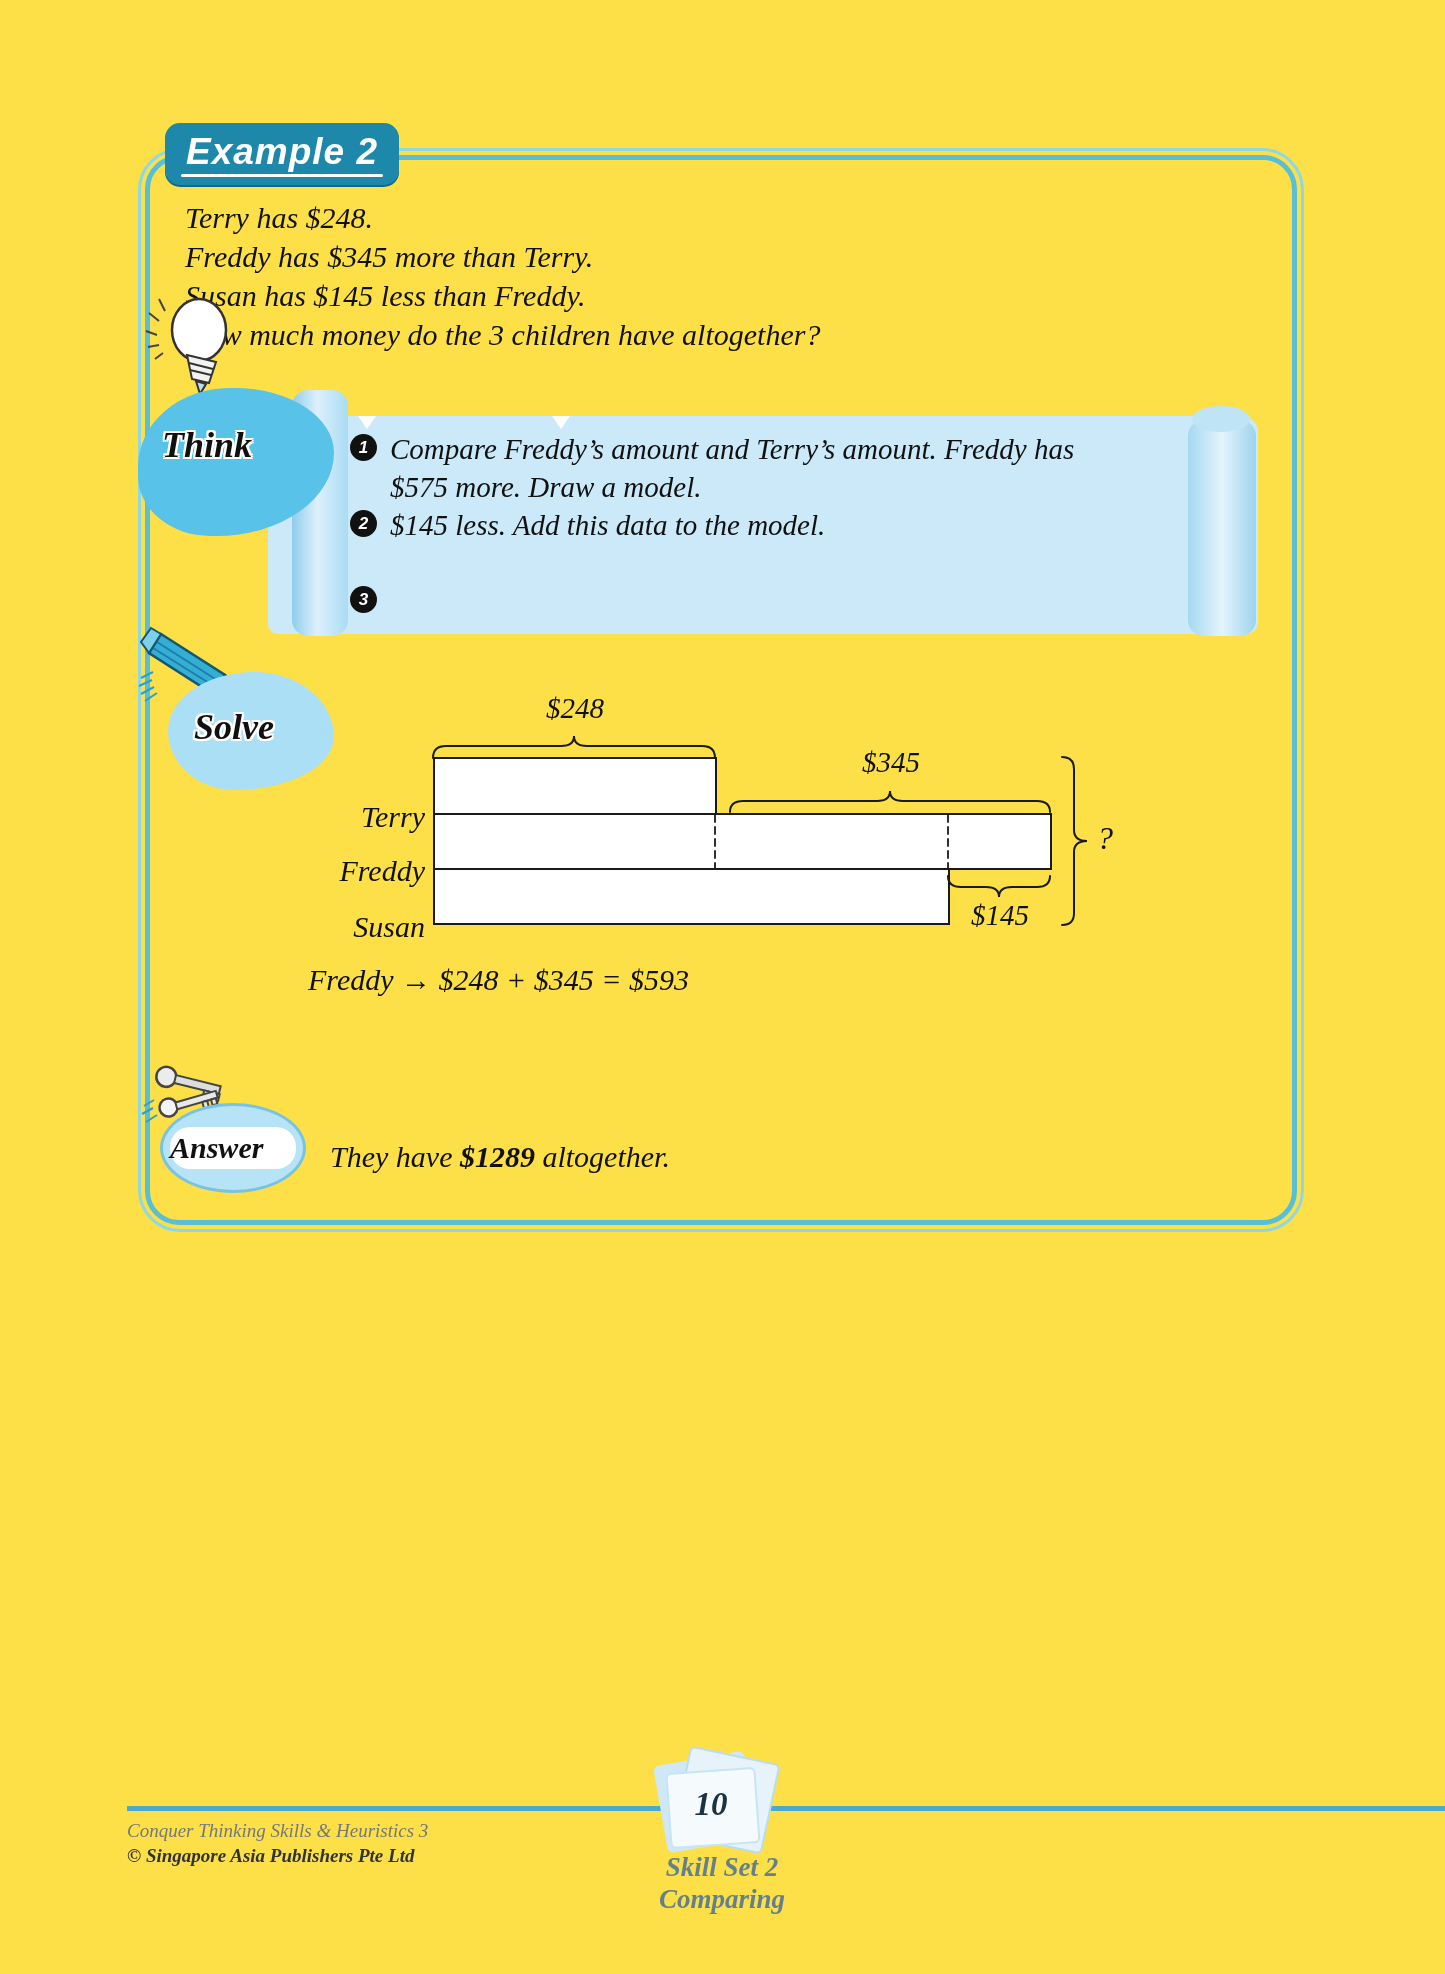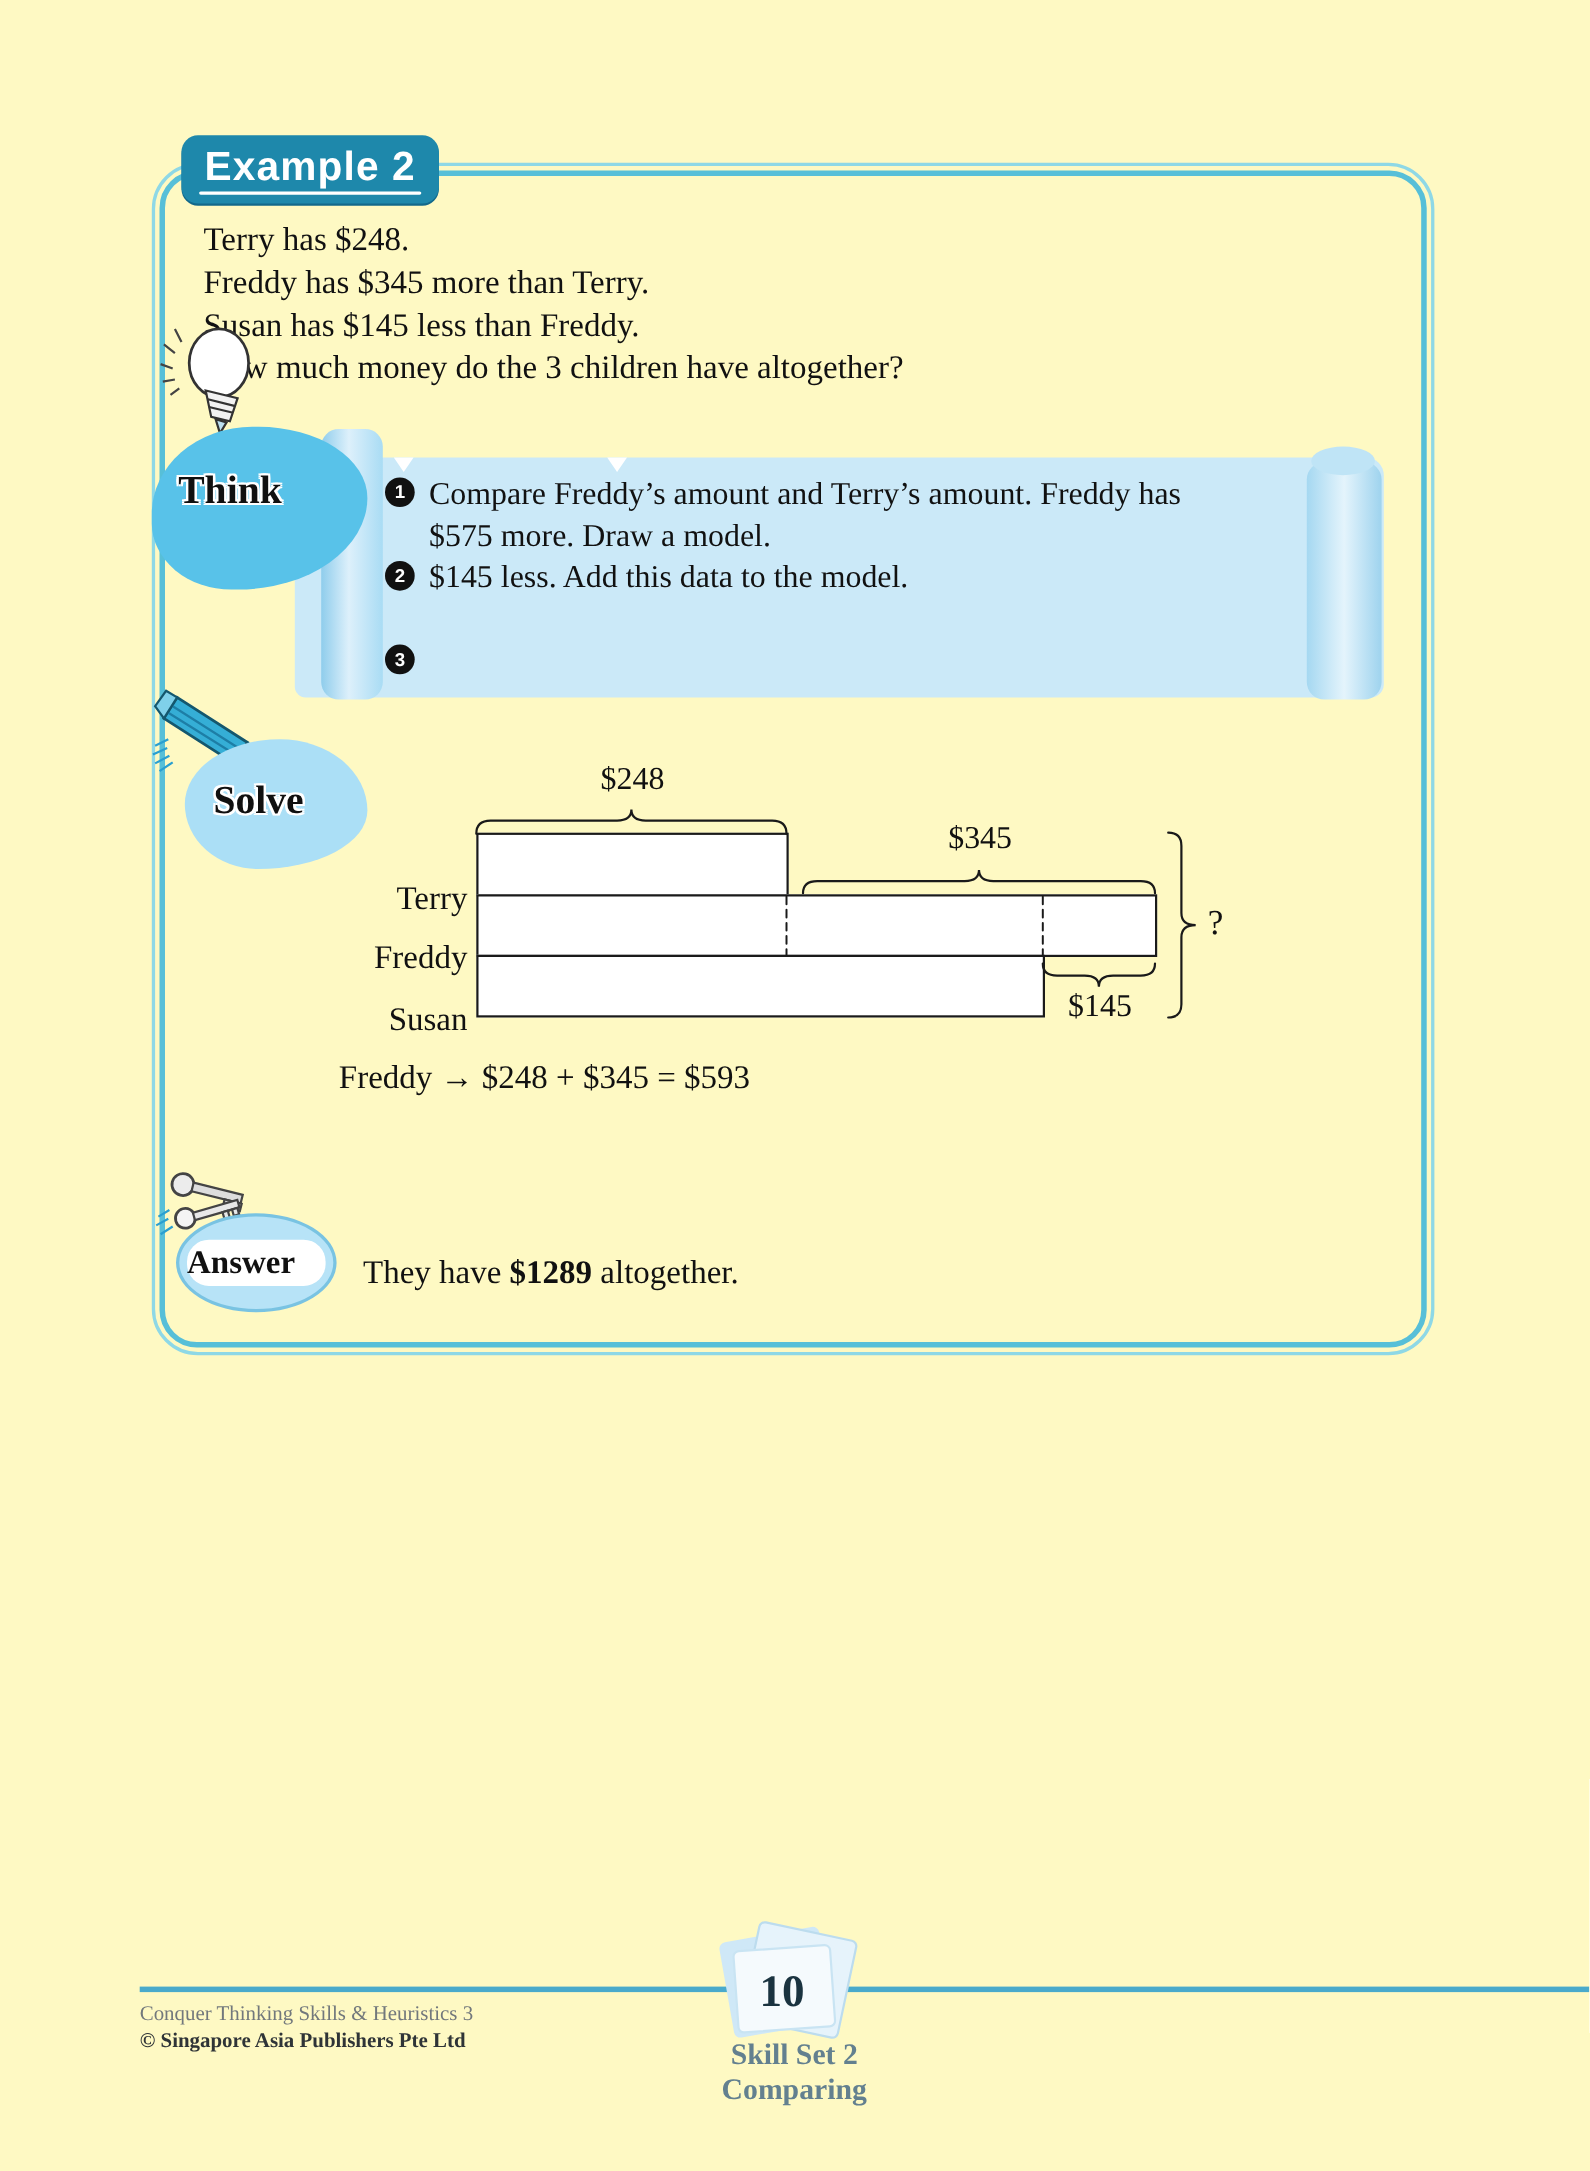--- a/index.html
+++ b/index.html
@@ -1,17 +1,17 @@
 <!DOCTYPE html>
 <html><head>
 <meta charset="utf-8">
 <style>
   html,body{margin:0;padding:0;background:#fff;}
-  .page{position:relative;width:1445px;height:1974px;background:#fef9c3;
-        font-family:"Liberation Serif",serif;color:#111;overflow:hidden;}
+  .page{position:relative;width:1445px;height:1974px;background:#fde047;
+        font-family:"Liberation Serif",serif;color:#111;overflow:hidden;font-style:italic;}
   .abs{position:absolute;}
 
   
   .example-box{position:absolute;left:138px;top:148px;width:1160px;height:1078px;
         border:3px solid #8ed8e6;border-radius:42px;}
   .example-box::before{content:"";position:absolute;inset:4px;border:5px solid #57bfd8;border-radius:34px;}
 
   .badge{position:absolute;left:165px;top:123px;width:234px;height:62px;background:#1e88ab;
         border-radius:15px;text-align:center;line-height:58px;color:#fff;
         font-family:"Liberation Sans",sans-serif;font-weight:bold;font-size:37px;letter-spacing:1px;
@@ -56,21 +56,21 @@
   .answer-pill{position:absolute;left:7px;top:21px;right:7px;height:42px;background:#fff;border-radius:20px;
         line-height:42px;font-weight:bold;font-size:30px;}
   .answer-line{position:absolute;left:330px;top:1140px;font-size:30px;}
 
   
   .footer-rule{position:absolute;left:127px;top:1806px;width:1318px;height:5px;background:#49aacb;}
   .f-gray{position:absolute;left:127px;top:1820px;font-size:19px;color:#72787c;}
   .f-copy{position:absolute;left:127px;top:1845px;font-size:19px;font-weight:bold;color:#2f3437;}
   .sheet{position:absolute;border-radius:6px;}
   .page-num{position:absolute;left:668px;top:1786px;width:86px;text-align:center;
-        font-weight:bold;font-size:41px;color:#1a3340;}
+        font-weight:bold;font-size:33px;color:#1a3340;}
   .skillset{position:absolute;left:622px;width:200px;text-align:center;font-weight:bold;
         font-size:27px;color:#63808f;}
 </style>
 </head>
 <body>
 
 <div class="page">
 
   <div class="example-box"></div>
 

